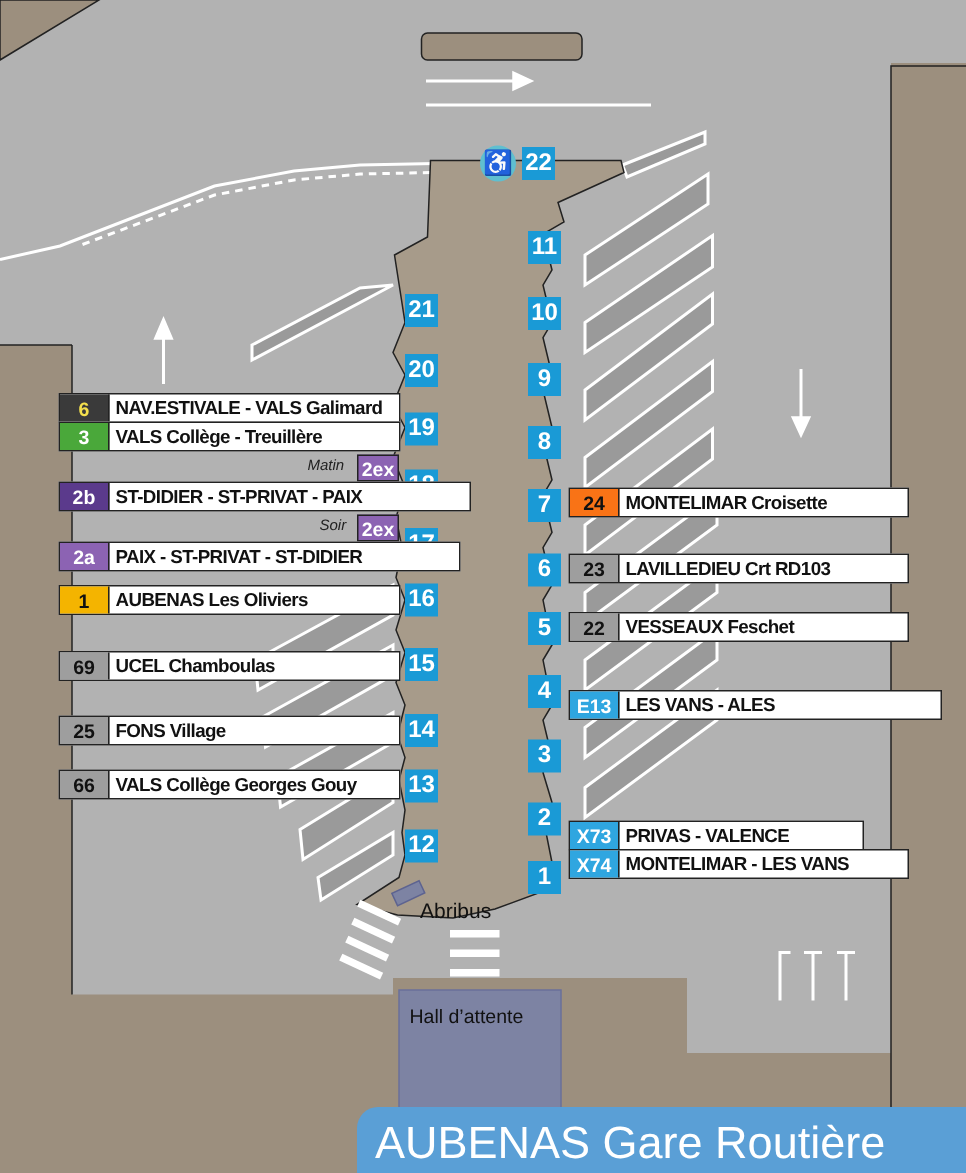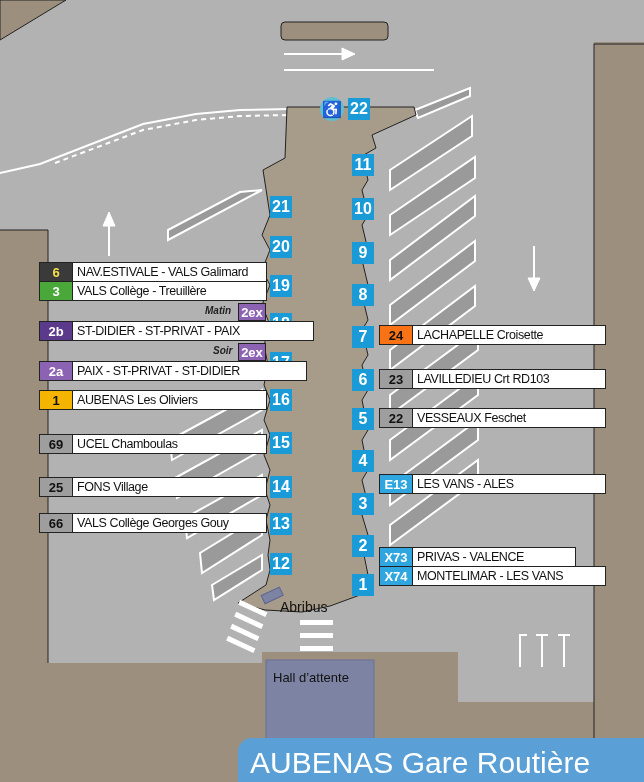--- a/index.html
+++ b/index.html
@@ -1,23 +1,23 @@
 <!DOCTYPE html>
 <html><head>
 <meta charset="utf-8">
 <style>
   html, body { margin:0; padding:0; }
   body { width:644px; height:782px; position:relative; overflow:hidden; background:#9c8f7e; font-family:"Liberation Sans", sans-serif; }
   #map { position:absolute; left:0; top:0; width:644px; height:782px; }
   .label { position:absolute; height:20px; display:flex; border:1px solid #222; background:#fff; box-sizing:border-box; }
   .label .code { width:32px; display:flex; align-items:center; justify-content:center; font-weight:bold; font-size:13px; border-right:1px solid #222; color:#fff; }
-  .label .dest { flex:1; display:flex; align-items:center; padding-left:4px; font-weight:normal; font-size:12.5px; color:#111; white-space:nowrap; letter-spacing:-0.4px;text-align:right; }
+  .label .dest { flex:1; display:flex; align-items:center; padding-left:4px; font-weight:bold; font-size:12.5px; color:#111; white-space:nowrap; letter-spacing:-0.4px;text-align:right; }
   .quai { position:absolute; width:22px; height:22px; background:#1a9ad6; color:#fff; font-weight:bold; font-size:16px; display:flex; align-items:center; justify-content:center; }
   .tag2ex { position:absolute; width:28px; height:18px; background:#8c63b3; color:#fff; font-weight:bold; font-size:13px; display:flex; align-items:center; justify-content:center; border:1px solid #222; box-sizing:border-box; }
-  .small-it { position:absolute; font-style:italic; font-weight:bold; font-size:10px; color:#222; }
+  .small-it { position:absolute; font-style:italic; font-weight:normal; font-size:10px; color:#222; }
   .plain { position:absolute; font-size:14px; color:#111; }
   #title { position:absolute; left:238px; top:738px; width:420px; height:50px; background:#5a9fd6; border-radius:14px 0 0 0; color:#fff; font-size:30px; display:flex; align-items:center; padding-left:12px; box-sizing:border-box; white-space:nowrap; }
   #wheel { position:absolute; left:320px; top:97px; width:24px; height:24px; border-radius:50%; background:#5fbfd0; color:#fff; font-size:16px; display:flex; align-items:center; justify-content:center; }
 </style>
 </head>
 <body>
 
 <svg id="map" viewBox="0 0 644 782">
 
   <path d="M0,0 H644 V40 H592 V700 H458 V655 H262 V660 H0 Z" fill="none"></path>
@@ -149,31 +149,31 @@
   <span class="code" style="background:#9e9e9e;color:#111">25</span>
   <span class="dest">FONS Village</span>
 </div>
 <div class="label" style="left:39px;top:513px;width:228px">
   <span class="code" style="background:#9e9e9e;color:#111">66</span>
   <span class="dest">VALS Collège Georges Gouy</span>
 </div>
 
 <div class="label" style="left:379px;top:325px;width:227px">
   <span class="code" style="background:#f97316;color:#111">24</span>
-  <span class="dest">LACHAPELLE Croisette</span>
+  <span class="dest">MONTELIMAR Croisette</span>
 </div>
 <div class="label" style="left:379px;top:369px;width:227px">
   <span class="code" style="background:#9e9e9e;color:#111">23</span>
   <span class="dest">LAVILLEDIEU Crt RD103</span>
 </div>
 <div class="label" style="left:379px;top:408px;width:227px">
   <span class="code" style="background:#9e9e9e;color:#111">22</span>
   <span class="dest">VESSEAUX Feschet</span>
 </div>
-<div class="label" style="left:379px;top:474px;width:227px">
+<div class="label" style="left:379px;top:460px;width:249px">
   <span class="code" style="background:#2fa6e0">E13</span>
   <span class="dest">LES VANS - ALES</span>
 </div>
 <div class="label" style="left:379px;top:547px;width:197px">
   <span class="code" style="background:#2fa6e0">X73</span>
   <span class="dest">PRIVAS - VALENCE</span>
 </div>
 <div class="label" style="left:379px;top:566px;width:227px">
   <span class="code" style="background:#2fa6e0">X74</span>
   <span class="dest">MONTELIMAR - LES VANS</span>

